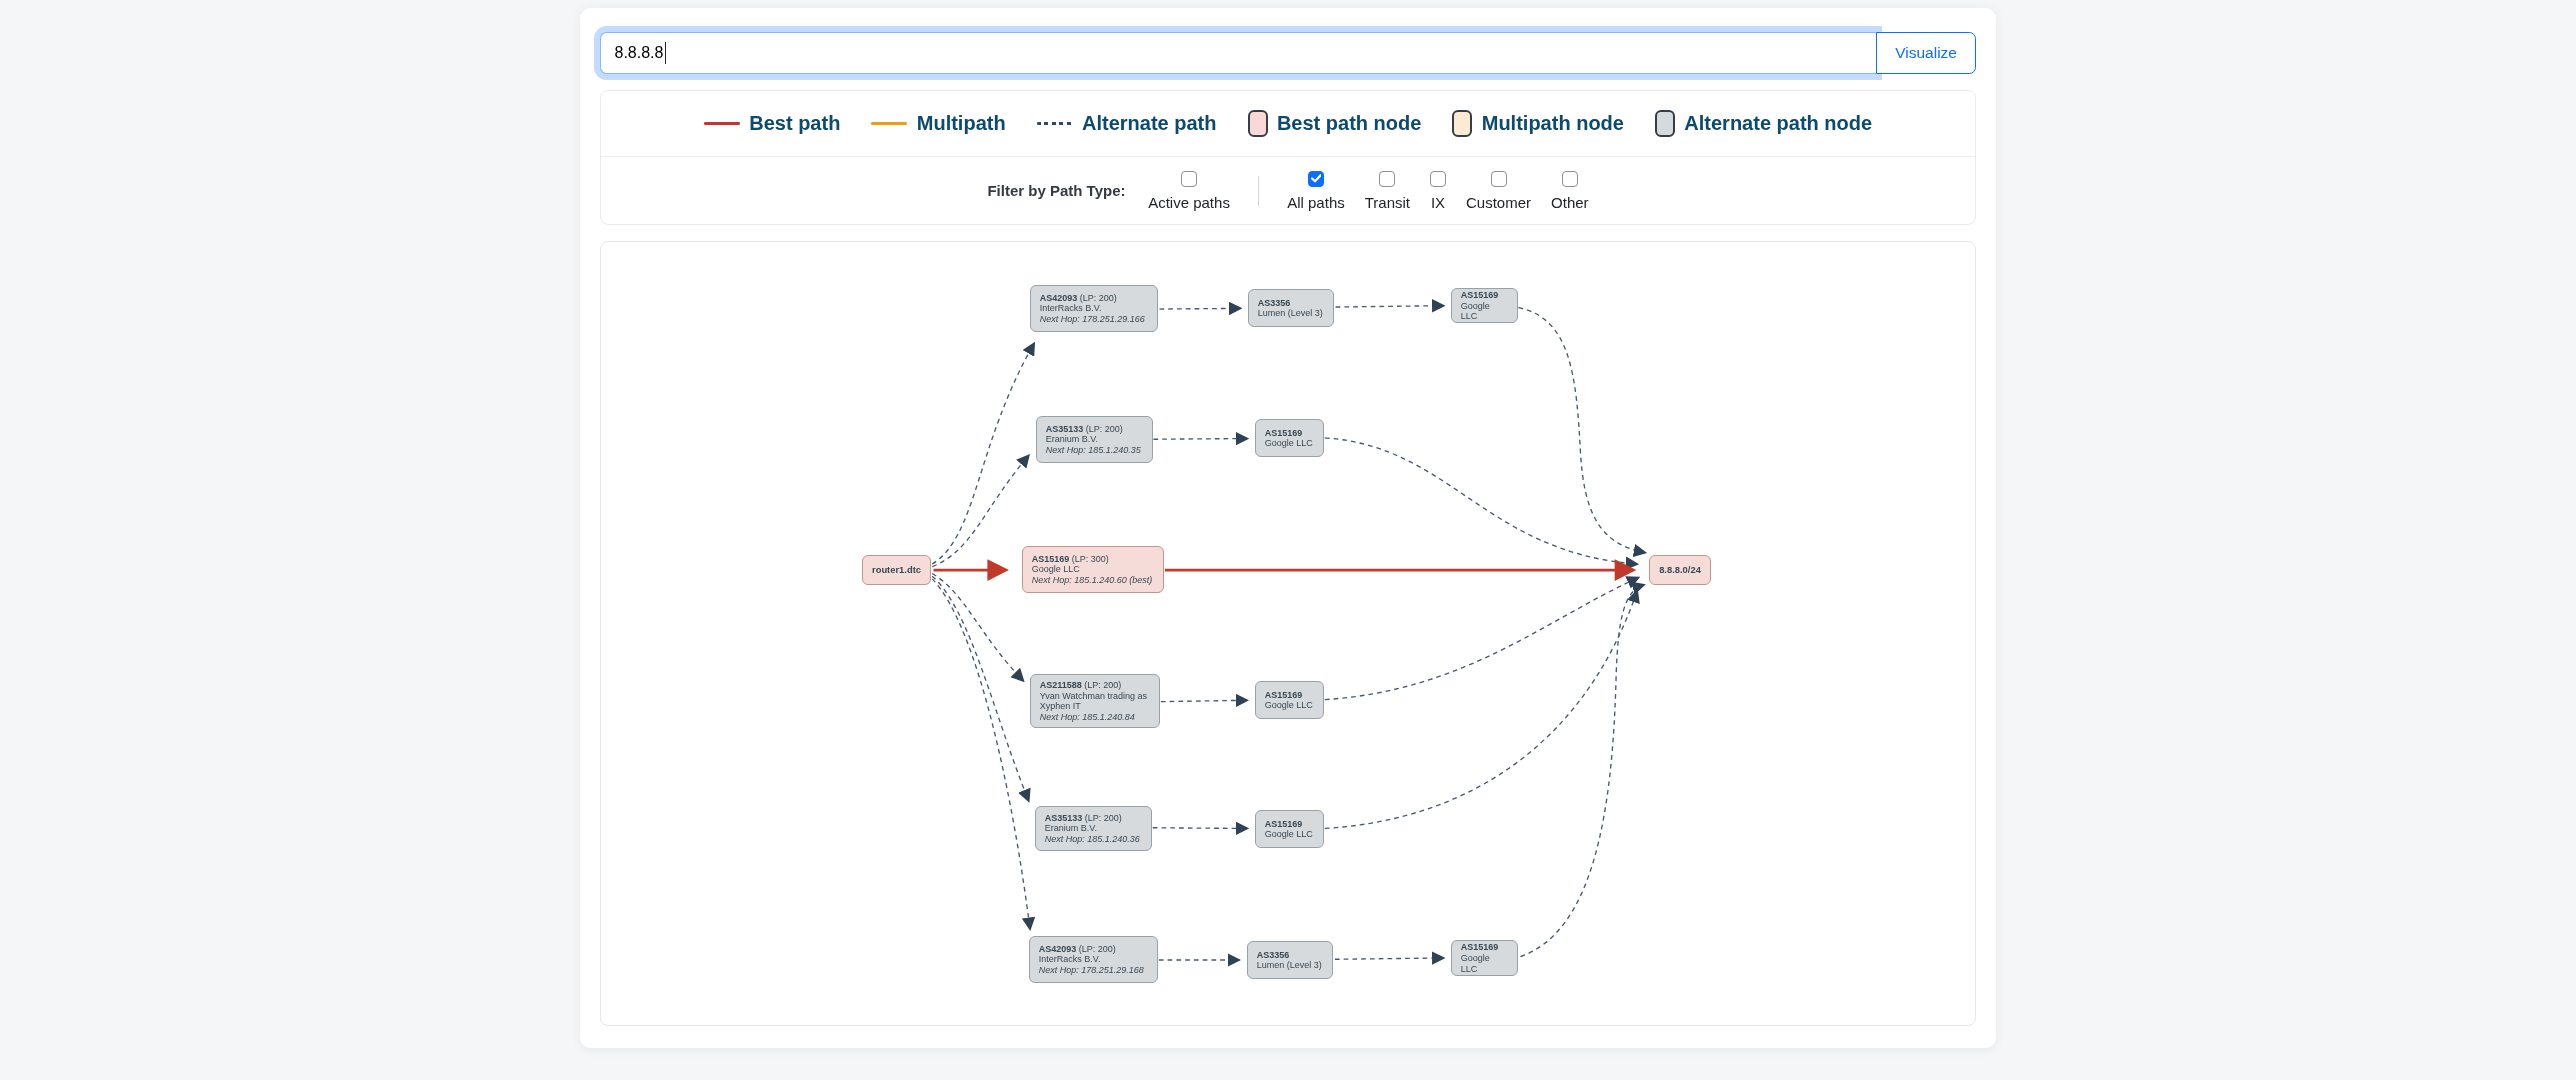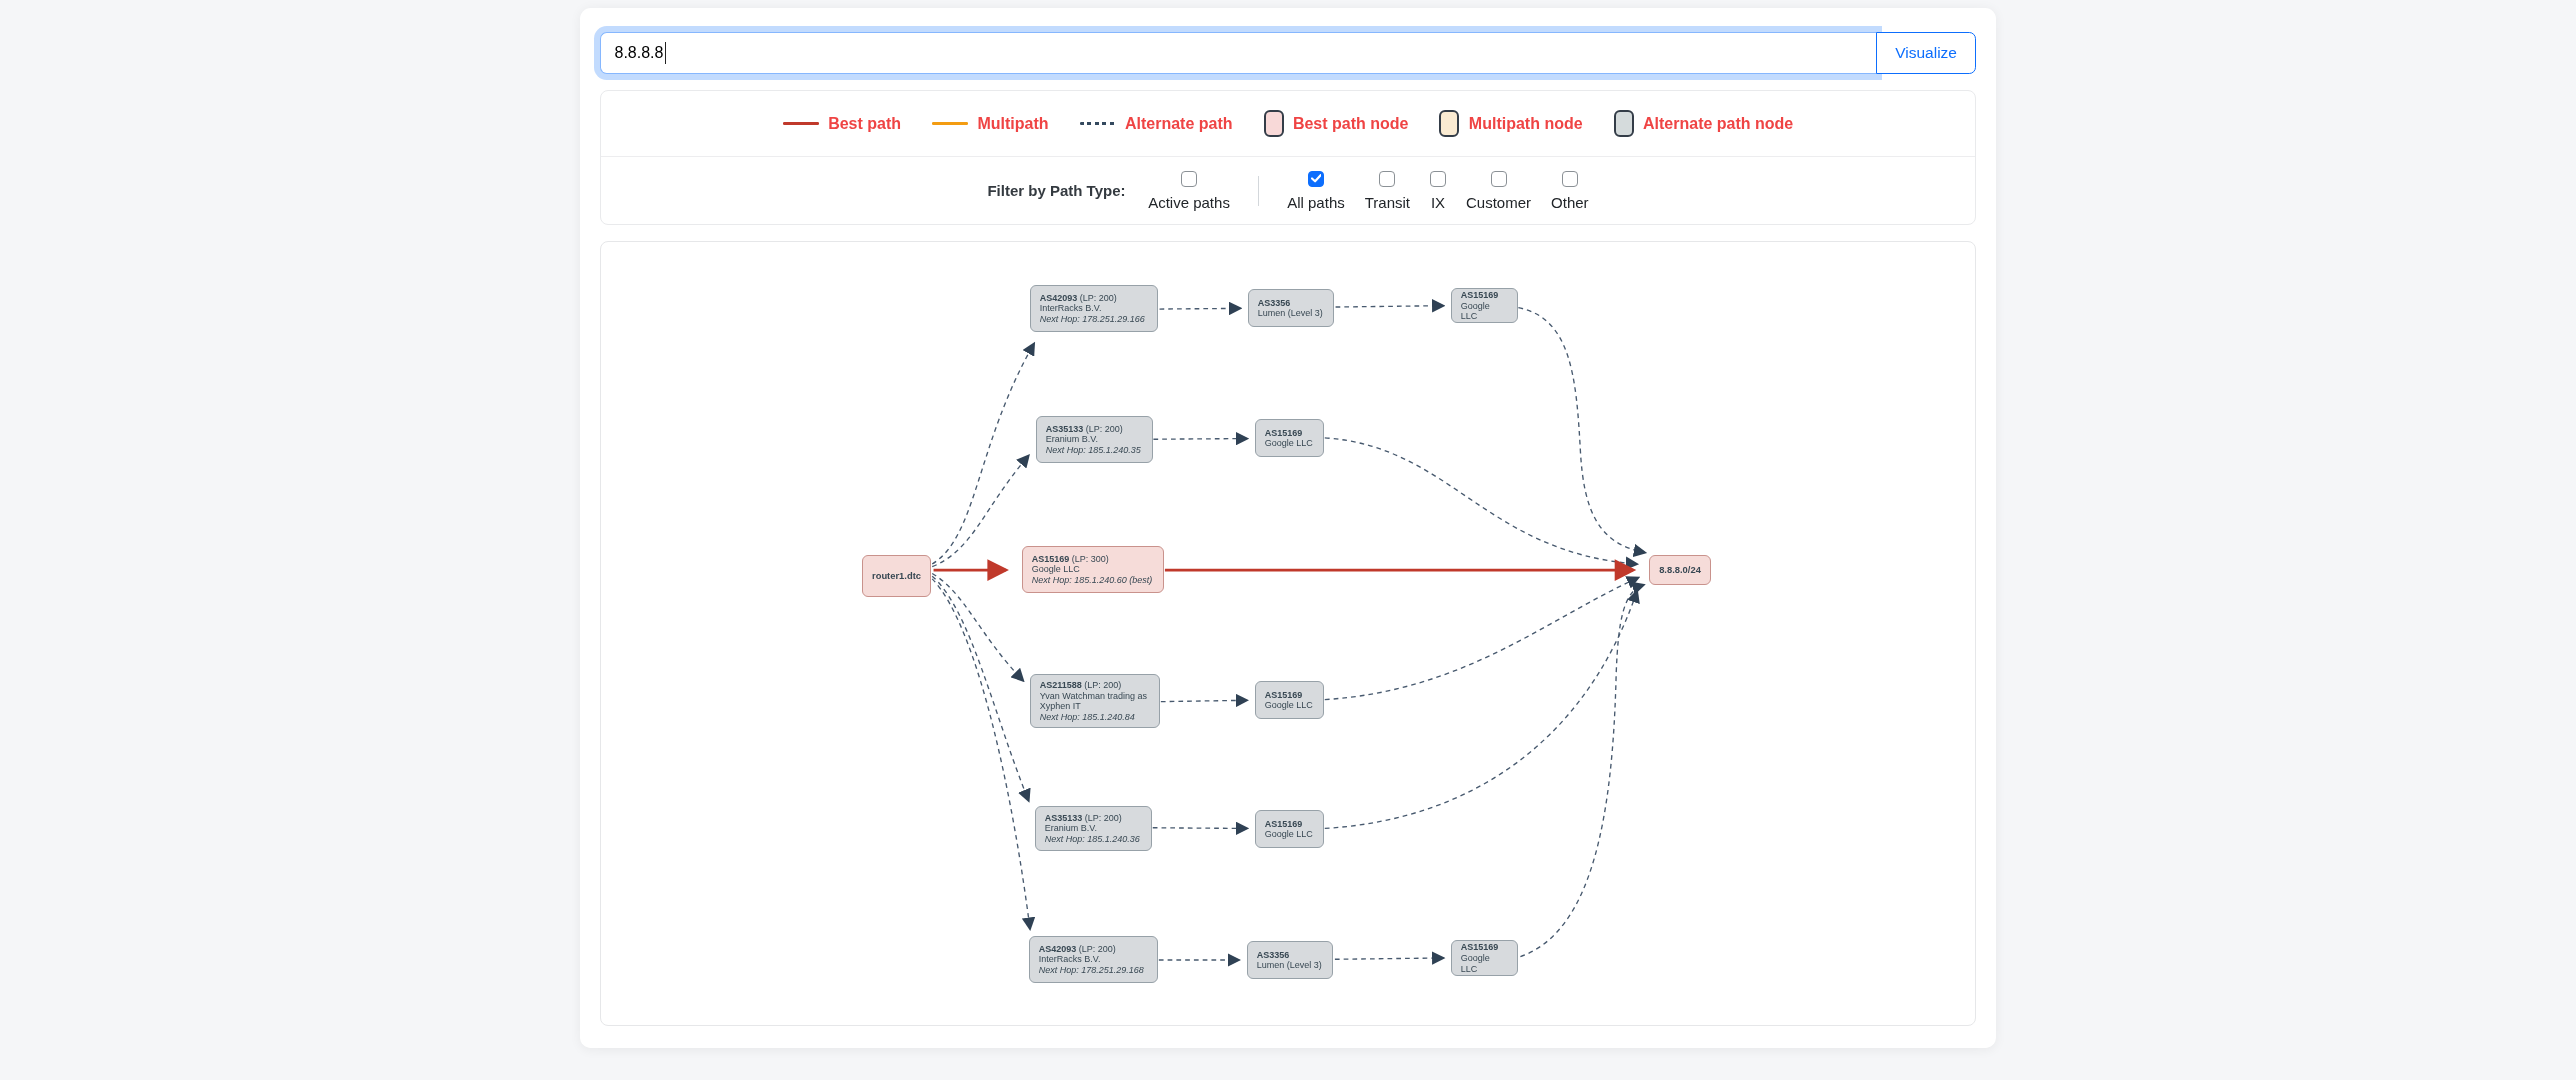--- a/index.html
+++ b/index.html
@@ -63,21 +63,21 @@
     margin-bottom: 16px;
     background: #fff;
   }
   .legend-row {
     display: flex; align-items: center; justify-content: center;
     gap: 31px;
     padding: 19px 6.7px;
     border-bottom: 1.3px solid #ededef;
   }
   .lg-item { display: flex; align-items: center; gap: 9.4px; }
-  .lg-label { font-size: 16px; font-weight: 700; color: #ef4444; }
+  .lg-label { font-size: 20px; font-weight: 700; color: #0c4a6e; }
   .sw-line { width: 36px; height: 3.4px; border-radius: 1.3px; }
   .sw-line.red { background: #c0392b; }
   .sw-line.orange { background: #f39c12; }
   .sw-line.dashed {
     background: repeating-linear-gradient(90deg, #34495e 0 4px, transparent 4px 7.4px);
   }
   .sw-node {
     width: 20px; height: 27px;
     border: 2.7px solid #343d48;
     border-radius: 6px;
@@ -234,21 +234,21 @@
         <path d="M1073,678 C1280,665 1400,560 1538,497" marker-end="url(#mDark)"></path>
         <path d="M1073,869 C1290,856 1460,740 1536,517" marker-end="url(#mDark)"></path>
         <path d="M1363,1059 C1470,1022 1500,850 1505,640 C1508,560 1516,517 1546,508" marker-end="url(#mDark)"></path>
       </g>
       <g stroke="#c0392b" stroke-width="4" fill="none">
         <path d="M493,486 L600,486" marker-end="url(#mRed)"></path>
         <path d="M836,486 L1530,486" marker-end="url(#mRed)"></path>
       </g>
     </svg>
 
-    <div class="gnode best center1" style="left:261px;top:313px;width:69px;height:42px">
+    <div class="gnode best center1" style="left:261px;top:313px;width:69px;height:30px">
       <div>router1.dtc</div>
     </div>
     <div class="gnode best center1" style="left:1048px;top:313px;width:62px;height:30px">
       <div>8.8.8.0/24</div>
     </div>
 
     <div class="gnode alt" style="left:429px;top:43px;width:128px;height:47px">
       <div><span class="as">AS42093</span><span> (LP: 200)</span></div>
       <div>InterRacks B.V.</div>
       <div class="hop">Next Hop: 178.251.29.166</div>

